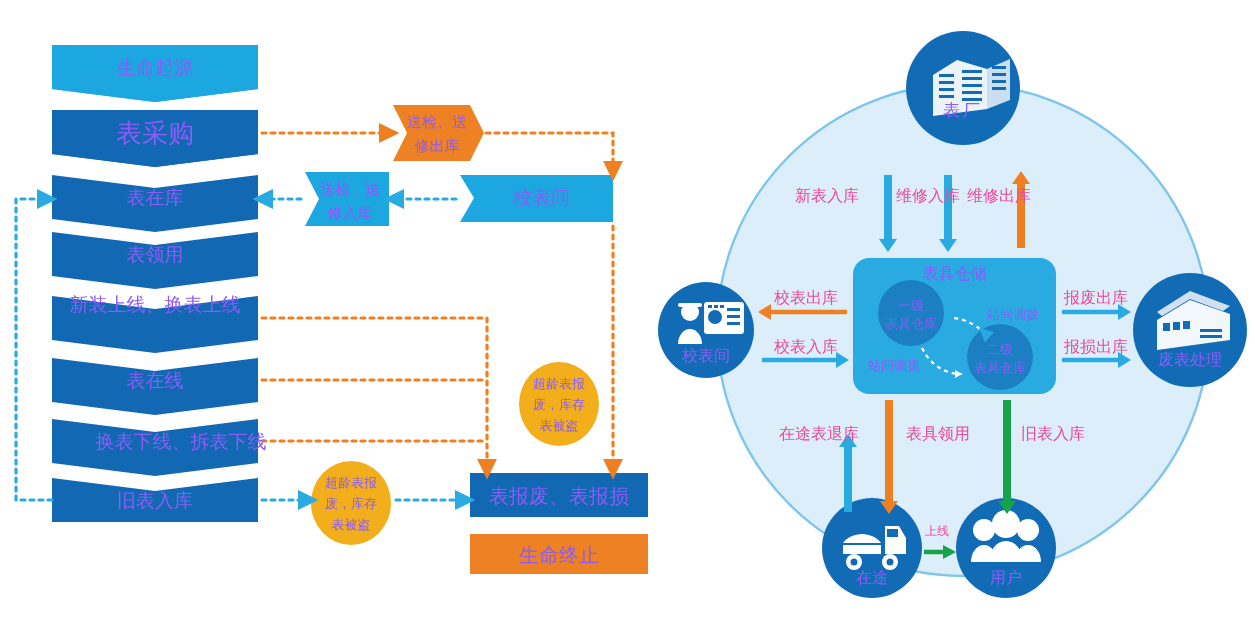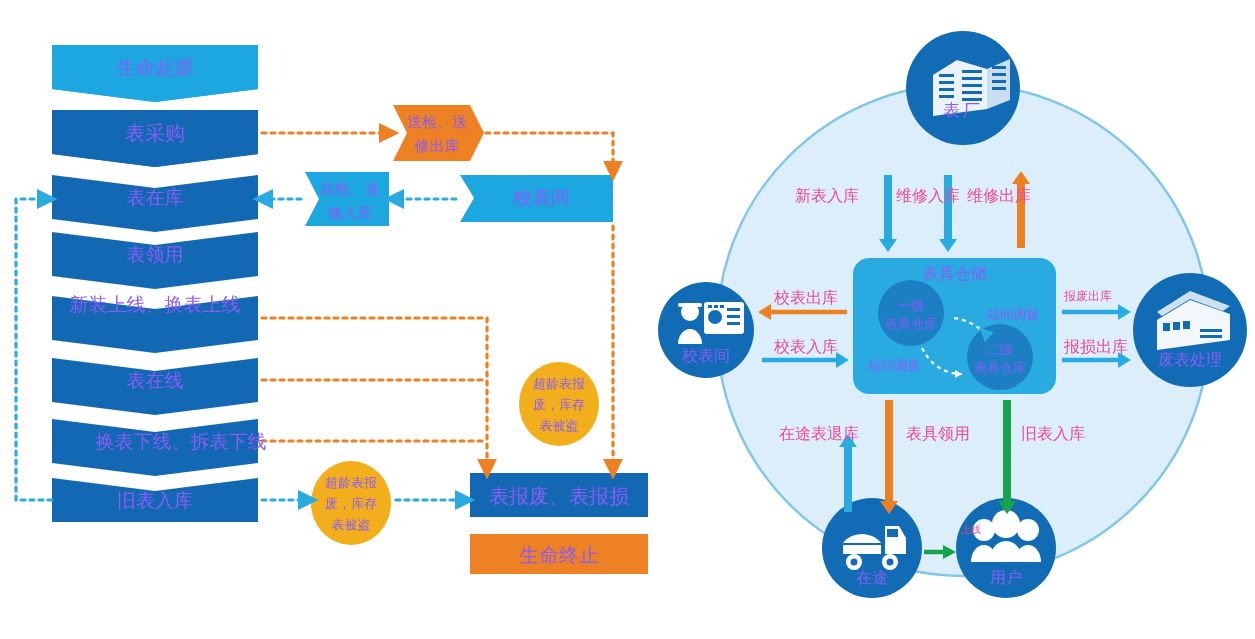--- a/index.html
+++ b/index.html
@@ -181,21 +181,21 @@
     <path d="M1062,360 L1123,360" stroke="#29ABE2"></path>
     <path d="M1131,360 l-13,-8 l0,16 Z" fill="#29ABE2" stroke="none"></path>
     <path d="M924,552 L948,552" stroke="#16A34A"></path>
     <path d="M956,552 l-13,-7 l0,14 Z" fill="#16A34A" stroke="none"></path>
   </g>
 </svg>
 
 <div class="lbl ctr" style="left:52px;top:53px;width:206px;height:30px;font-size:19px;">
       <span>生命起源</span>
     </div>
-<div class="lbl ctr" style="left:52px;top:118px;width:206px;height:30px;font-size:20px;">
+<div class="lbl ctr" style="left:52px;top:118px;width:206px;height:30px;font-size:26px;">
       <span>表采购</span>
     </div>
 <div class="lbl ctr" style="left:52px;top:183px;width:206px;height:30px;font-size:19px;">
       <span>表在库</span>
     </div>
 <div class="lbl ctr" style="left:52px;top:240px;width:206px;height:30px;font-size:19px;">
       <span>表领用</span>
     </div>
 <div class="lbl ctr" style="left:52px;top:290px;width:206px;height:30px;font-size:19px;">
       <span>新装上线、换表上线</span>
@@ -268,20 +268,20 @@
     </div>
 <div class="lbl ctr" style="left:966px;top:566px;width:80px;height:24px;font-size:16px;text-align:center;">
       <span>用户</span>
     </div>
 
 <div class="lbl dark" style="left:795px;top:186px;font-size:16px;"><span>新表入库</span></div>
 <div class="lbl dark" style="left:896px;top:186px;font-size:16px;"><span>维修入库</span></div>
 <div class="lbl dark" style="left:967px;top:186px;font-size:16px;"><span>维修出库</span></div>
 <div class="lbl dark" style="left:774px;top:288px;font-size:16px;"><span>校表出库</span></div>
 <div class="lbl dark" style="left:774px;top:337px;font-size:16px;"><span>校表入库</span></div>
-<div class="lbl dark" style="left:1064px;top:288px;font-size:12px;"><span>报废出库</span></div>
+<div class="lbl dark" style="left:1064px;top:288px;font-size:16px;"><span>报废出库</span></div>
 <div class="lbl dark" style="left:1064px;top:337px;font-size:16px;"><span>报损出库</span></div>
 <div class="lbl dark" style="left:779px;top:424px;font-size:16px;"><span>在途表退库</span></div>
 <div class="lbl dark" style="left:906px;top:424px;font-size:16px;font-family:Liberation Mono, monospace;"><span>表具领用</span></div>
 <div class="lbl dark" style="left:1021px;top:424px;font-size:16px;"><span>旧表入库</span></div>
-<div class="lbl dark" style="left:961px;top:523px;font-size:10px;"><span>上线</span></div>
+<div class="lbl dark" style="left:925px;top:523px;font-size:12px;"><span>上线</span></div>
 
 </div>
 
 </body></html>

